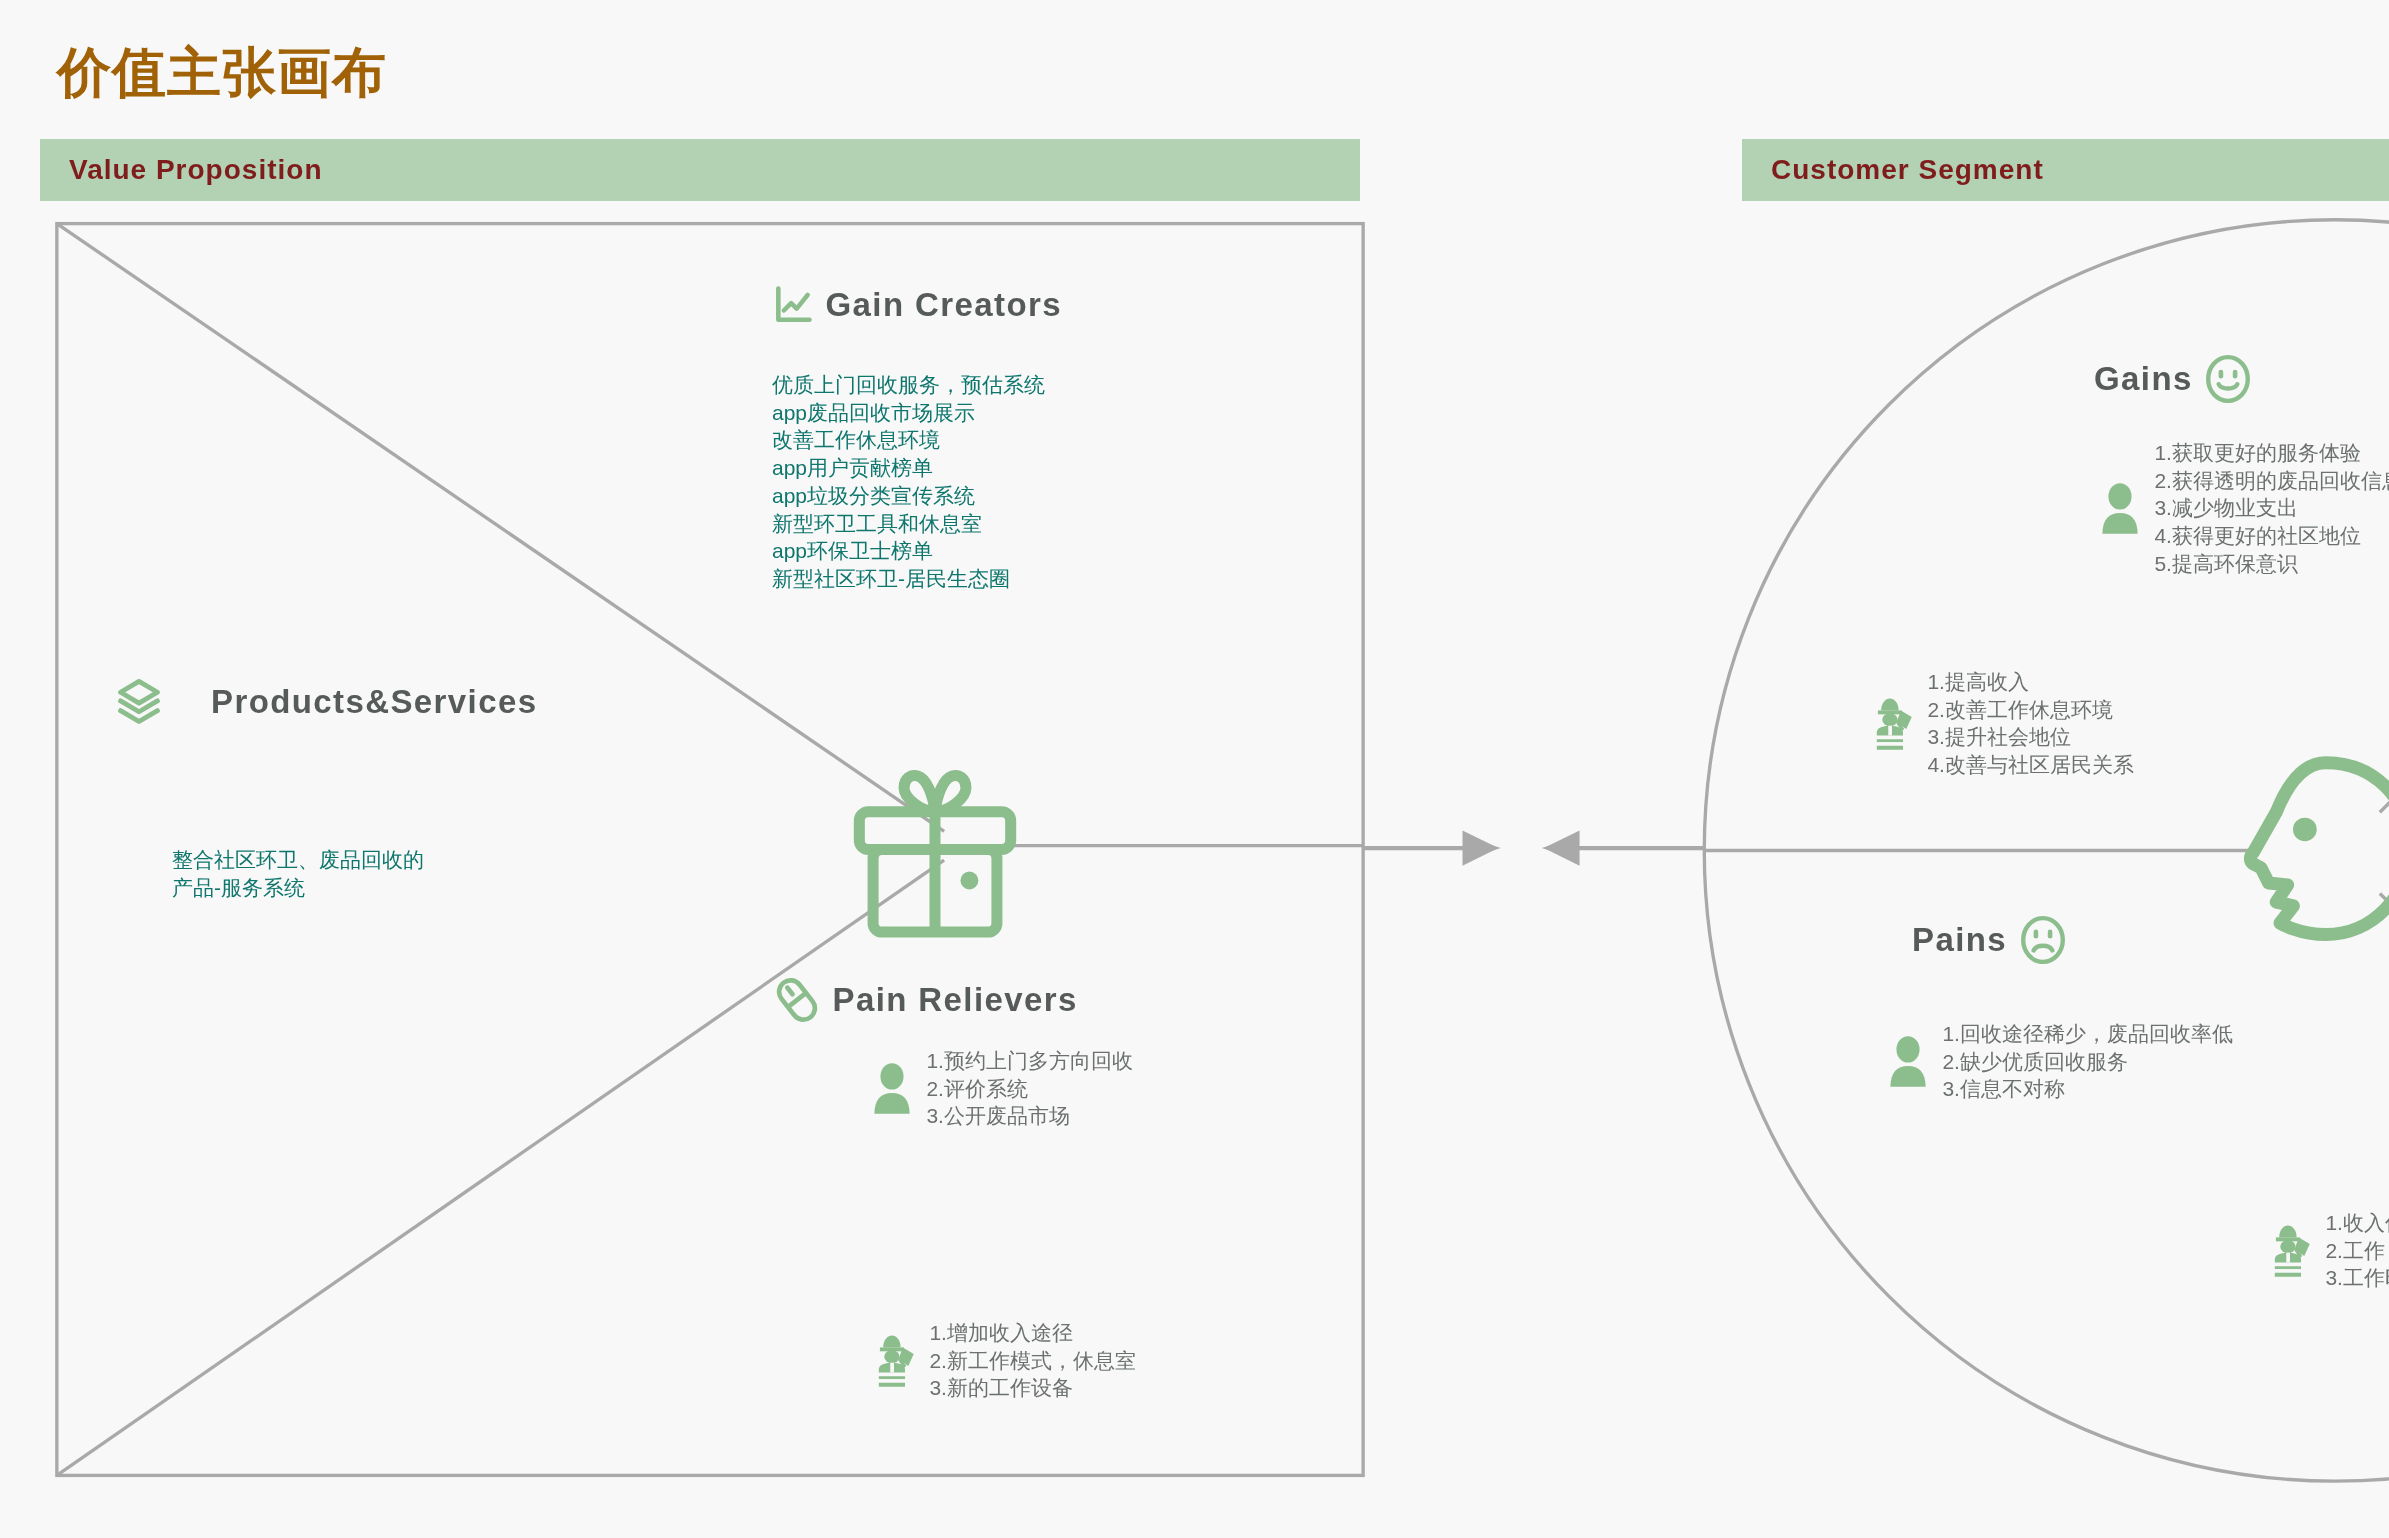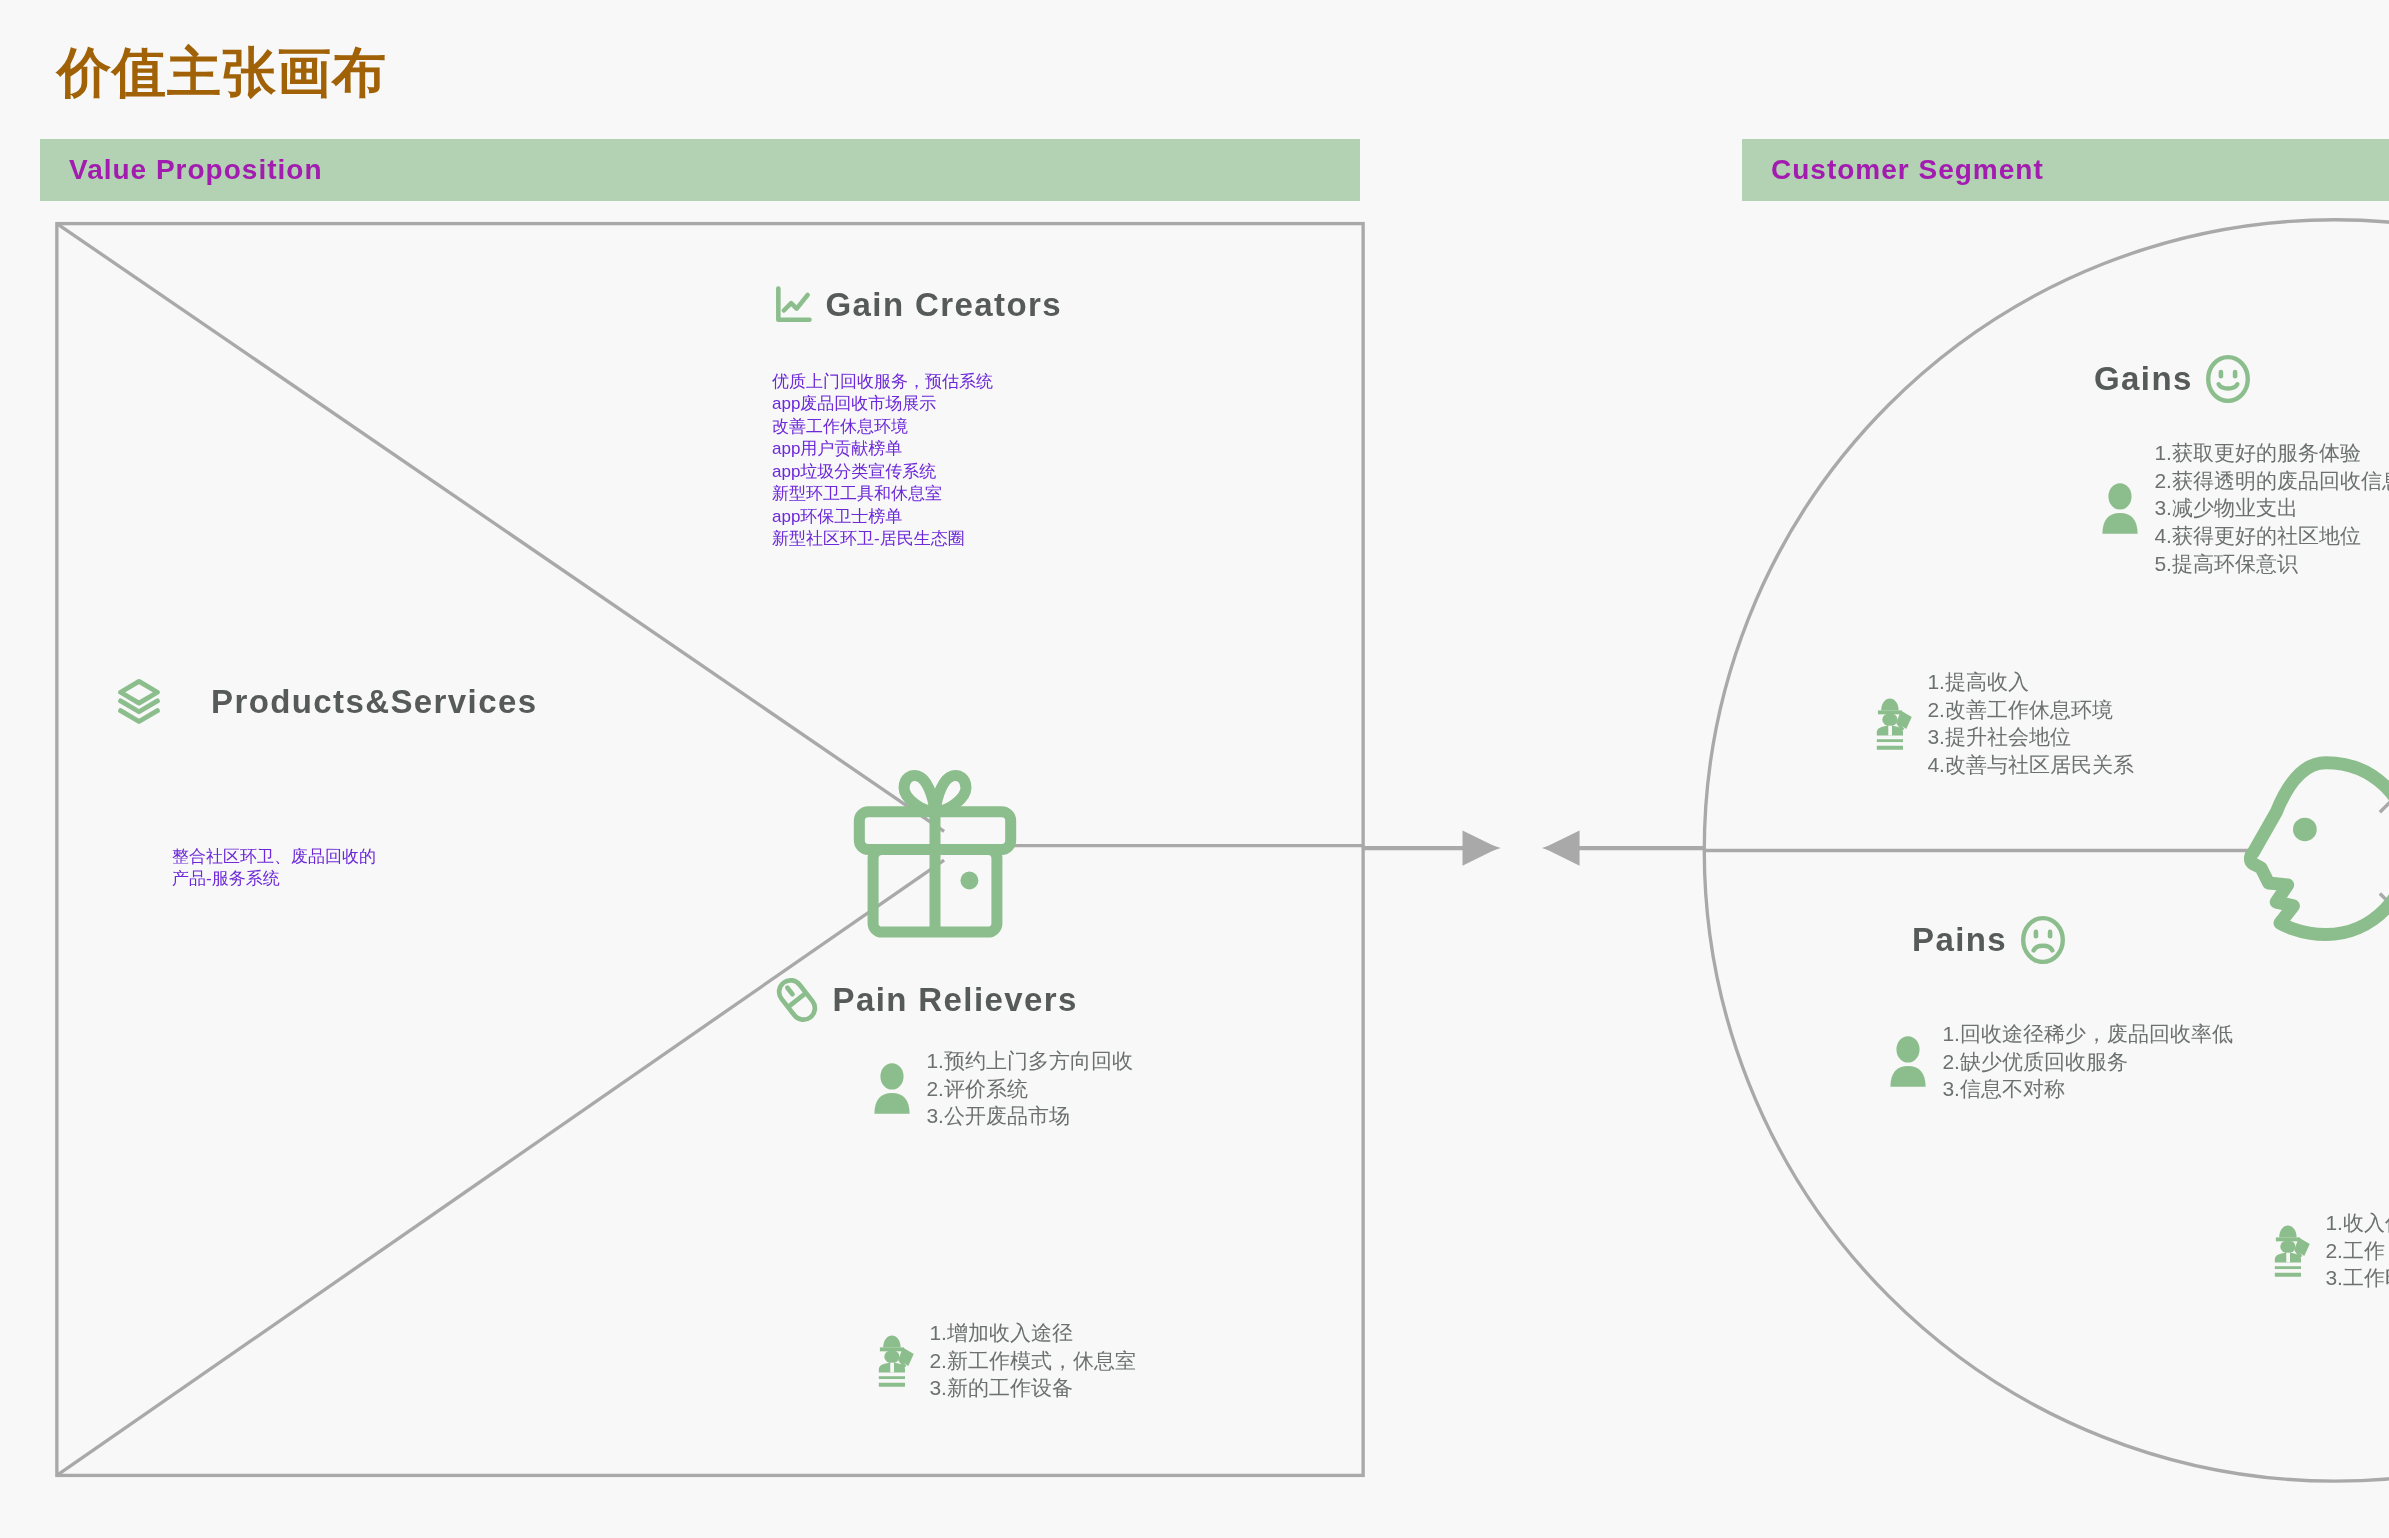--- a/index.html
+++ b/index.html
@@ -30,21 +30,21 @@
     height: 62px;
     background: #b3d1b3;
     display: flex;
     align-items: center;
     box-sizing: border-box;
     padding-left: 29px;
   }
   .panel-header .panel-header-label {
     font-size: 28px;
     font-weight: bold;
-    color: #a21caf;
+    color: #7f1d1d;
     letter-spacing: 1px;
     white-space: nowrap;
   }
   #vp-header      { left: 40px;  top: 139px; width: 1320px; }
   #cs-header      { left: 1742px; top: 139px; width: 1293px; }
 
   
   #geometry {
     position: absolute;
     left: 0; top: 0;
@@ -63,23 +63,23 @@
   .section-title .title-text {
     font-size: 33px;
     font-weight: bold;
     color: #565b59;
     letter-spacing: 1.4px;
   }
   .icon-box { display: block; flex: none; }
 
   .list-block {
     position: absolute;
-    font-size: 17px;
+    font-size: 21px;
     line-height: 1.32;
-    color: #6d28d9;
+    color: #0f766e;
     white-space: nowrap;
   }
   .list-block .line { display: block; }
 
   .icon-list {
     position: absolute;
     display: flex;
     align-items: center;
     gap: 12.4px;
     white-space: nowrap;

